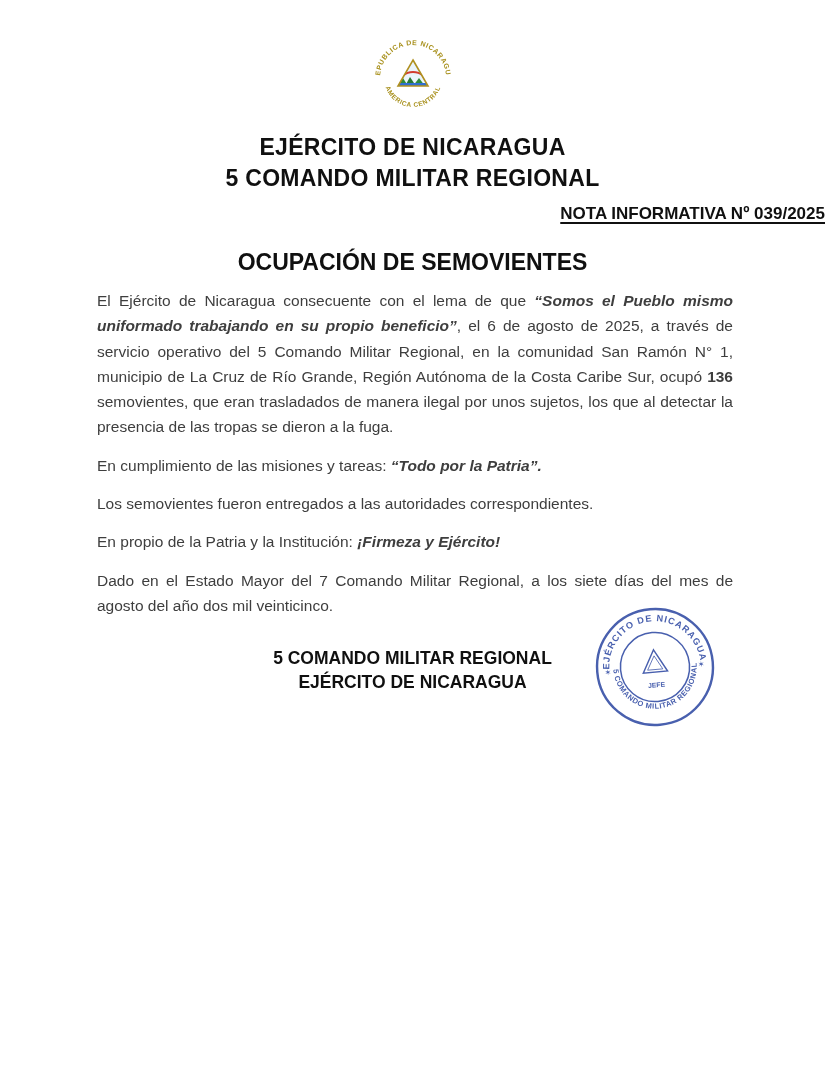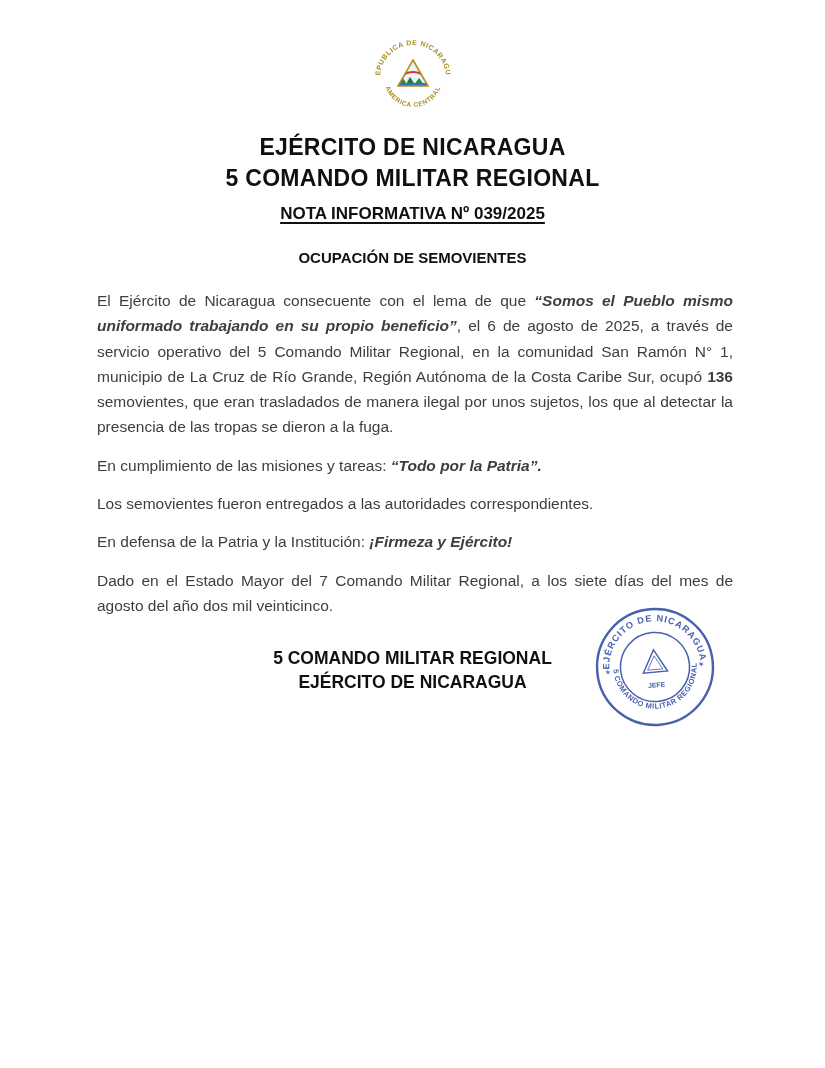--- a/index.html
+++ b/index.html
@@ -32,38 +32,38 @@
     font-size: 23px;
     line-height: 31px;
     color: #101010;
     letter-spacing: 0.3px;
   }
   .note-number {
     position: absolute;
     top: 204px;
     left: 0;
     right: 0;
-    text-align: center;
+    text-align: right;
     font-weight: 700;
     font-size: 17px;
     color: #101010;
   }
   .note-number span {
     text-decoration: underline;
     text-decoration-thickness: 2px;
     text-underline-offset: 3px;
   }
   .subject {
     position: absolute;
     top: 249px;
     left: 0;
     right: 0;
     text-align: center;
     font-weight: 700;
-    font-size: 15px;
+    font-size: 23px;
     color: #101010;
   }
   .body-text {
     position: absolute;
     top: 288px;
     left: 97px;
     width: 636px;
     font-size: 15.5px;
     line-height: 25.3px;
     color: #3e3e3e;
@@ -143,21 +143,21 @@
 
   <div class="subject">OCUPACIÓN DE SEMOVIENTES</div>
 
   <div class="body-text">
     <p><span>El Ejército de Nicaragua consecuente con el lema de que </span><span class="bi">“Somos el Pueblo mismo uniformado trabajando en su propio beneficio”</span><span>, el 6 de agosto de 2025, a través de servicio operativo del 5 Comando Militar Regional, en la comunidad San Ramón N° 1, municipio de La Cruz de Río Grande, Región Autónoma de la Costa Caribe Sur, ocupó </span><span class="b">136</span><span> semovientes, que eran trasladados de manera ilegal por unos sujetos, los que al detectar la presencia de las tropas se dieron a la fuga.</span></p>
 
     <p><span>En cumplimiento de las misiones y tareas: </span><span class="bi">“Todo por la Patria”.</span></p>
 
     <p>Los semovientes fueron entregados a las autoridades correspondientes.</p>
 
-    <p><span>En defensa de la Patria y la Institución: </span><span class="bi">¡Firmeza y Ejército!</span></p>
+    <p><span>En propio de la Patria y la Institución: </span><span class="bi">¡Firmeza y Ejército!</span></p>
 
     <p>Dado en el Estado Mayor del 7 Comando Militar Regional, a los siete días del mes de agosto del año dos mil veinticinco.</p>
   </div>
 
   <div class="signature-block">
     <div>5 COMANDO MILITAR REGIONAL</div>
     <div>EJÉRCITO DE NICARAGUA</div>
   </div>
 
   <div class="seal">

